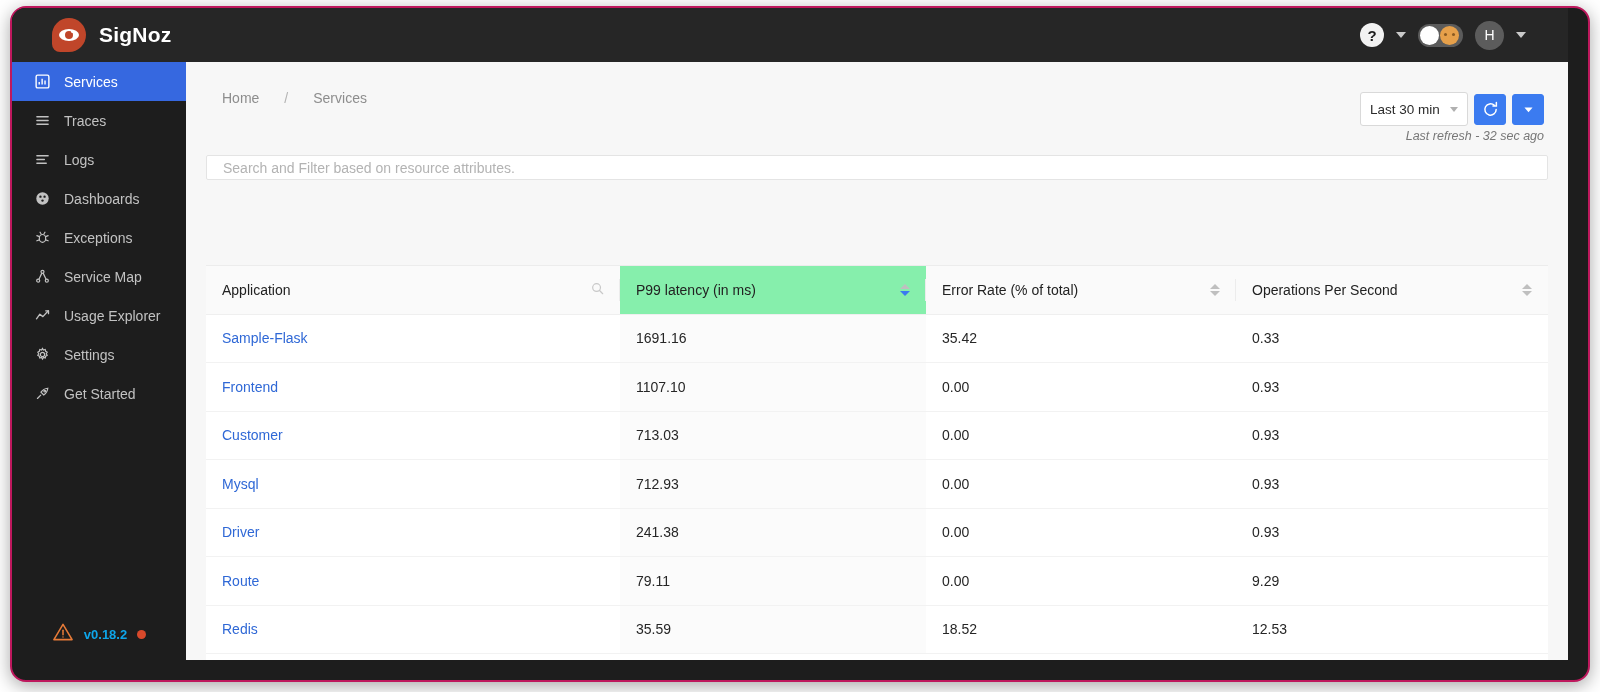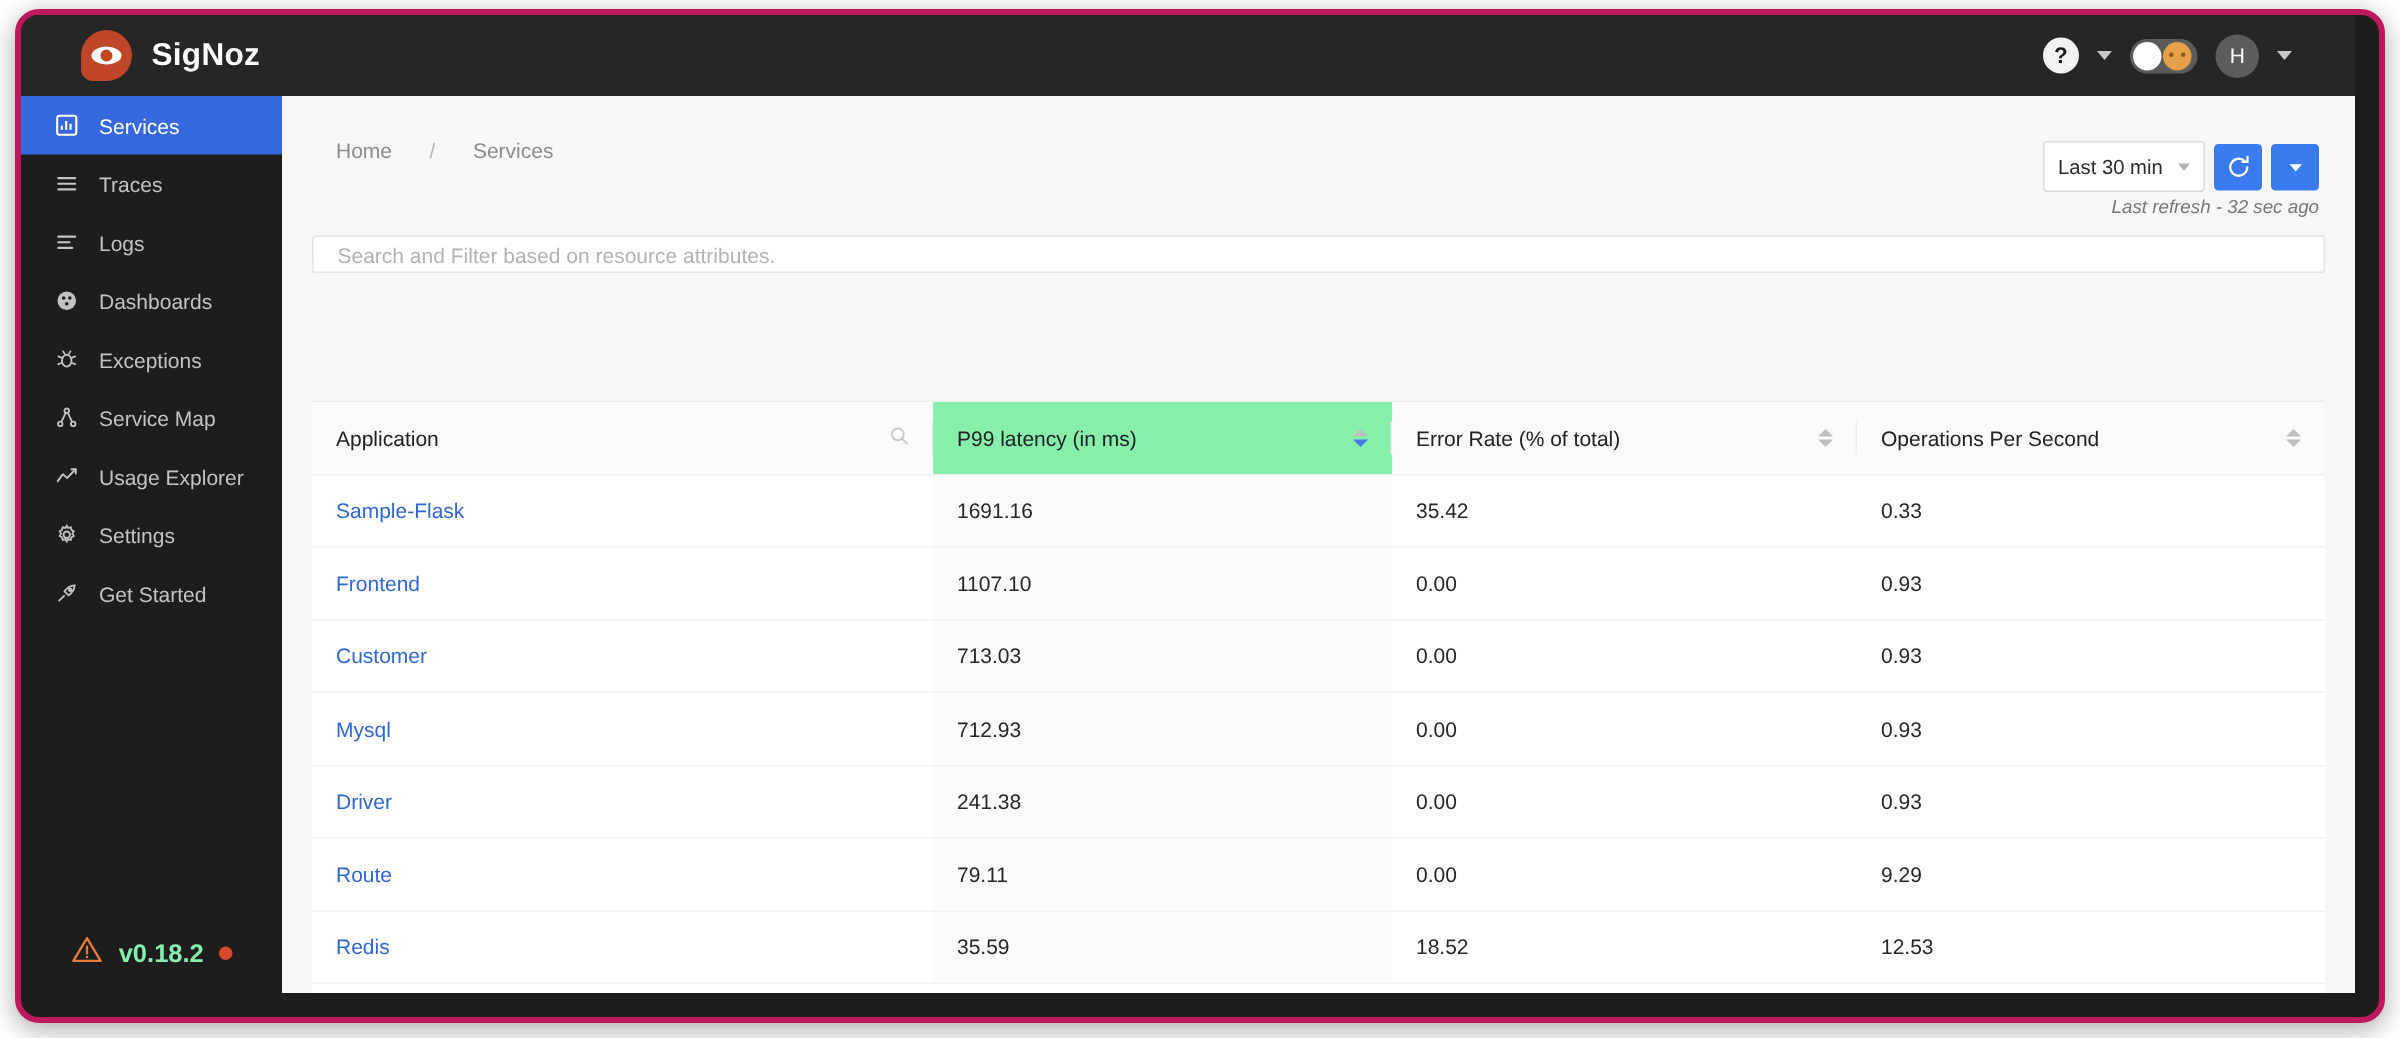--- a/index.html
+++ b/index.html
@@ -10,21 +10,21 @@
     overflow: hidden;
   }
 
   
   .window-frame {
     position: absolute;
     left: 10px; top: 6px;
     width: 1580px; height: 676px;
     background: #1d1d1d;
     border-radius: 16px;
-    border: 4px solid #be185d;
+    border: 2px solid #be185d;
     overflow: hidden;
     box-shadow: 0 4px 18px rgba(0,0,0,0.35);
   }
   .window-inner {
     position: absolute;
     left: 0; top: 0;
     width: 1556px; height: 652px;
     background: #1d1d1d;
     overflow: hidden;
   }
@@ -139,21 +139,21 @@
     flex: 0 0 16px;
   }
   .nav-icon svg { display: block; }
 
   .version-row {
     position: absolute; bottom: 14px; left: 0;
     width: 174px;
     display: flex; align-items: center; justify-content: center;
     gap: 10px;
   }
-  .version-text { color: #86efac; font-size: 17px; font-weight: bold; }
+  .version-text { color: #0ea5e9; font-size: 13px; font-weight: bold; }
   .version-dot { width: 9px; height: 9px; border-radius: 50%; background: #d8492b; }
 
   
   .main {
     position: absolute; left: 174px; top: 54px;
     width: 1382px; height: 598px;
     background: #f7f7f7;
     overflow: hidden;
   }
 

